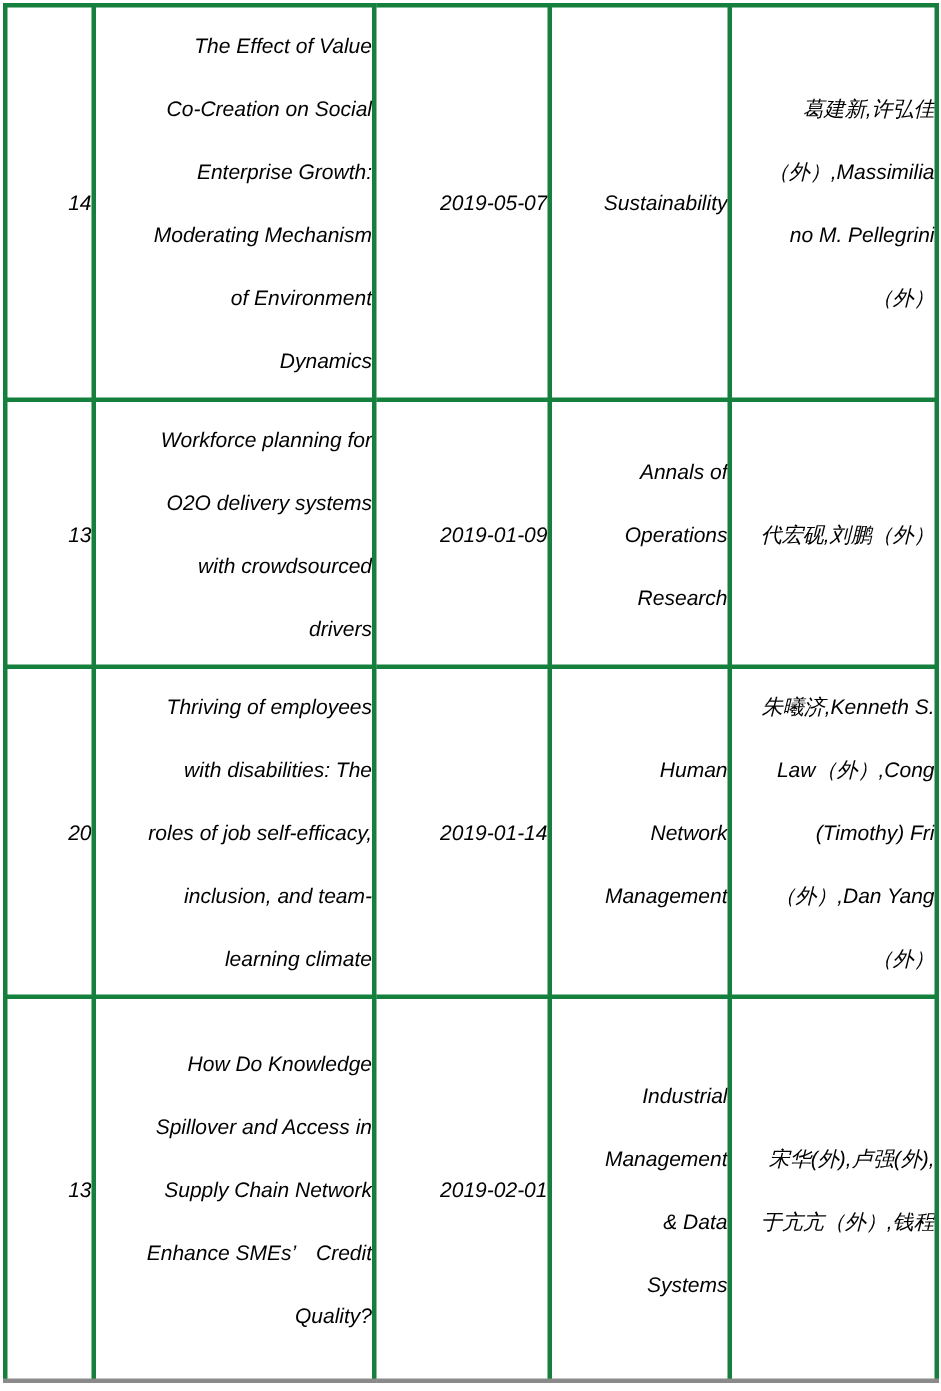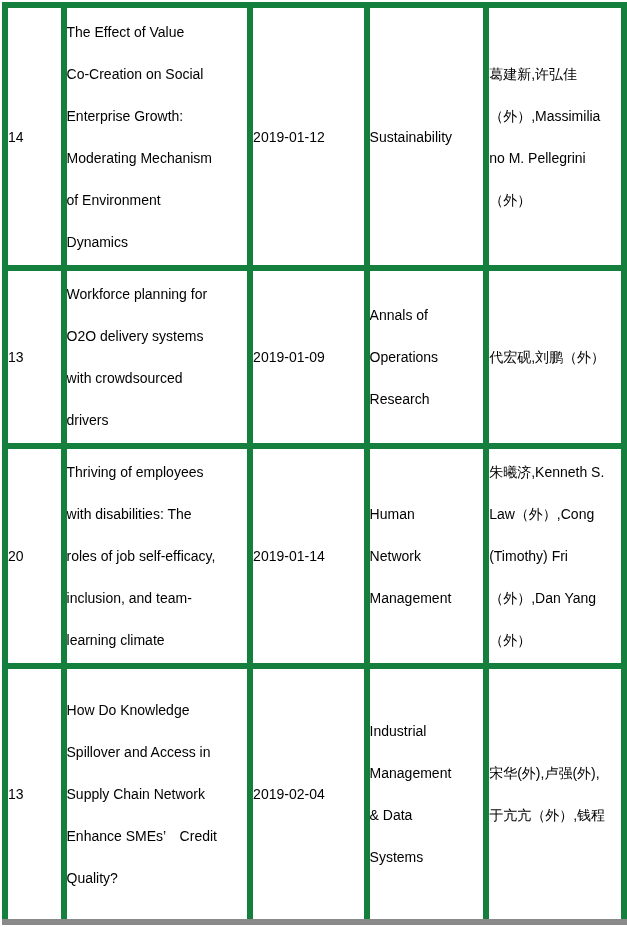--- a/index.html
+++ b/index.html
@@ -15,28 +15,29 @@
     color: #000000;
   }
   table.pub-table {
     position: absolute;
     left: 2px;
     top: 2px;
     border-collapse: collapse;
     table-layout: fixed;
   }
   table.pub-table td {
-    border: 6px solid #15803d;
-    text-align: left;
+    border: 3px solid #15803d;
+    text-align: right;
     vertical-align: middle;
     white-space: pre;
     overflow: hidden;
     font-size: 14px;
     line-height: 42px;
     padding: 0;
+    font-style: italic;
   }
   tr.row-12 { height: 263px; }
   tr.row-13 { height: 178px; }
   tr.row-14 { height: 220px; }
   tr.row-15 { height: 256px; }
   tr.row-15 td { border-bottom-color: #8a8a8a; }
   td.trailing-blank-line { padding-bottom: 42px; }
   col.c-no      { width: 59px; }
   col.c-title   { width: 187px; }
   col.c-date    { width: 117px; }
@@ -56,21 +57,21 @@
   </colgroup>
   <tbody>
     <tr class="row-12">
       <td>14</td>
       <td>The Effect of Value
 Co-Creation on Social
 Enterprise Growth:
 Moderating Mechanism
 of Environment
 Dynamics</td>
-      <td>2019-01-12</td>
+      <td>2019-05-07</td>
       <td>Sustainability</td>
       <td>葛建新,许弘佳
 （外）,Massimilia
 no M. Pellegrini
 （外）</td>
     </tr>
     <tr class="row-13">
       <td>13</td>
       <td>Workforce planning for
 O2O delivery systems
@@ -99,21 +100,21 @@
 （外）,Dan Yang
 （外）</td>
     </tr>
     <tr class="row-15">
       <td>13</td>
       <td class="trailing-blank-line">How Do Knowledge
 Spillover and Access in
 Supply Chain Network
 Enhance SMEs’　Credit
 Quality?</td>
-      <td>2019-02-04</td>
+      <td>2019-02-01</td>
       <td>Industrial
 Management
 &amp; Data
 Systems</td>
       <td>宋华(外),卢强(外),
 于亢亢（外）,钱程</td>
     </tr>
   </tbody>
 </table>
 

